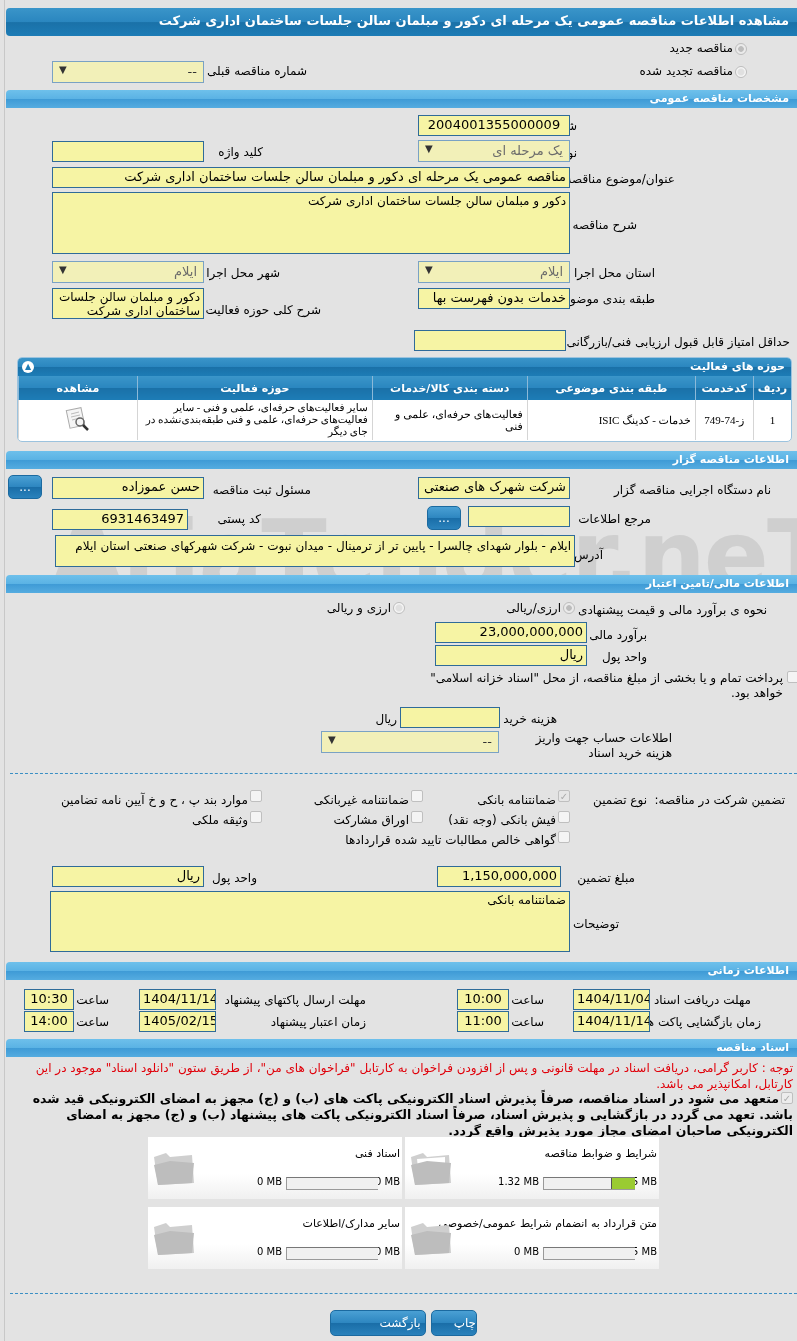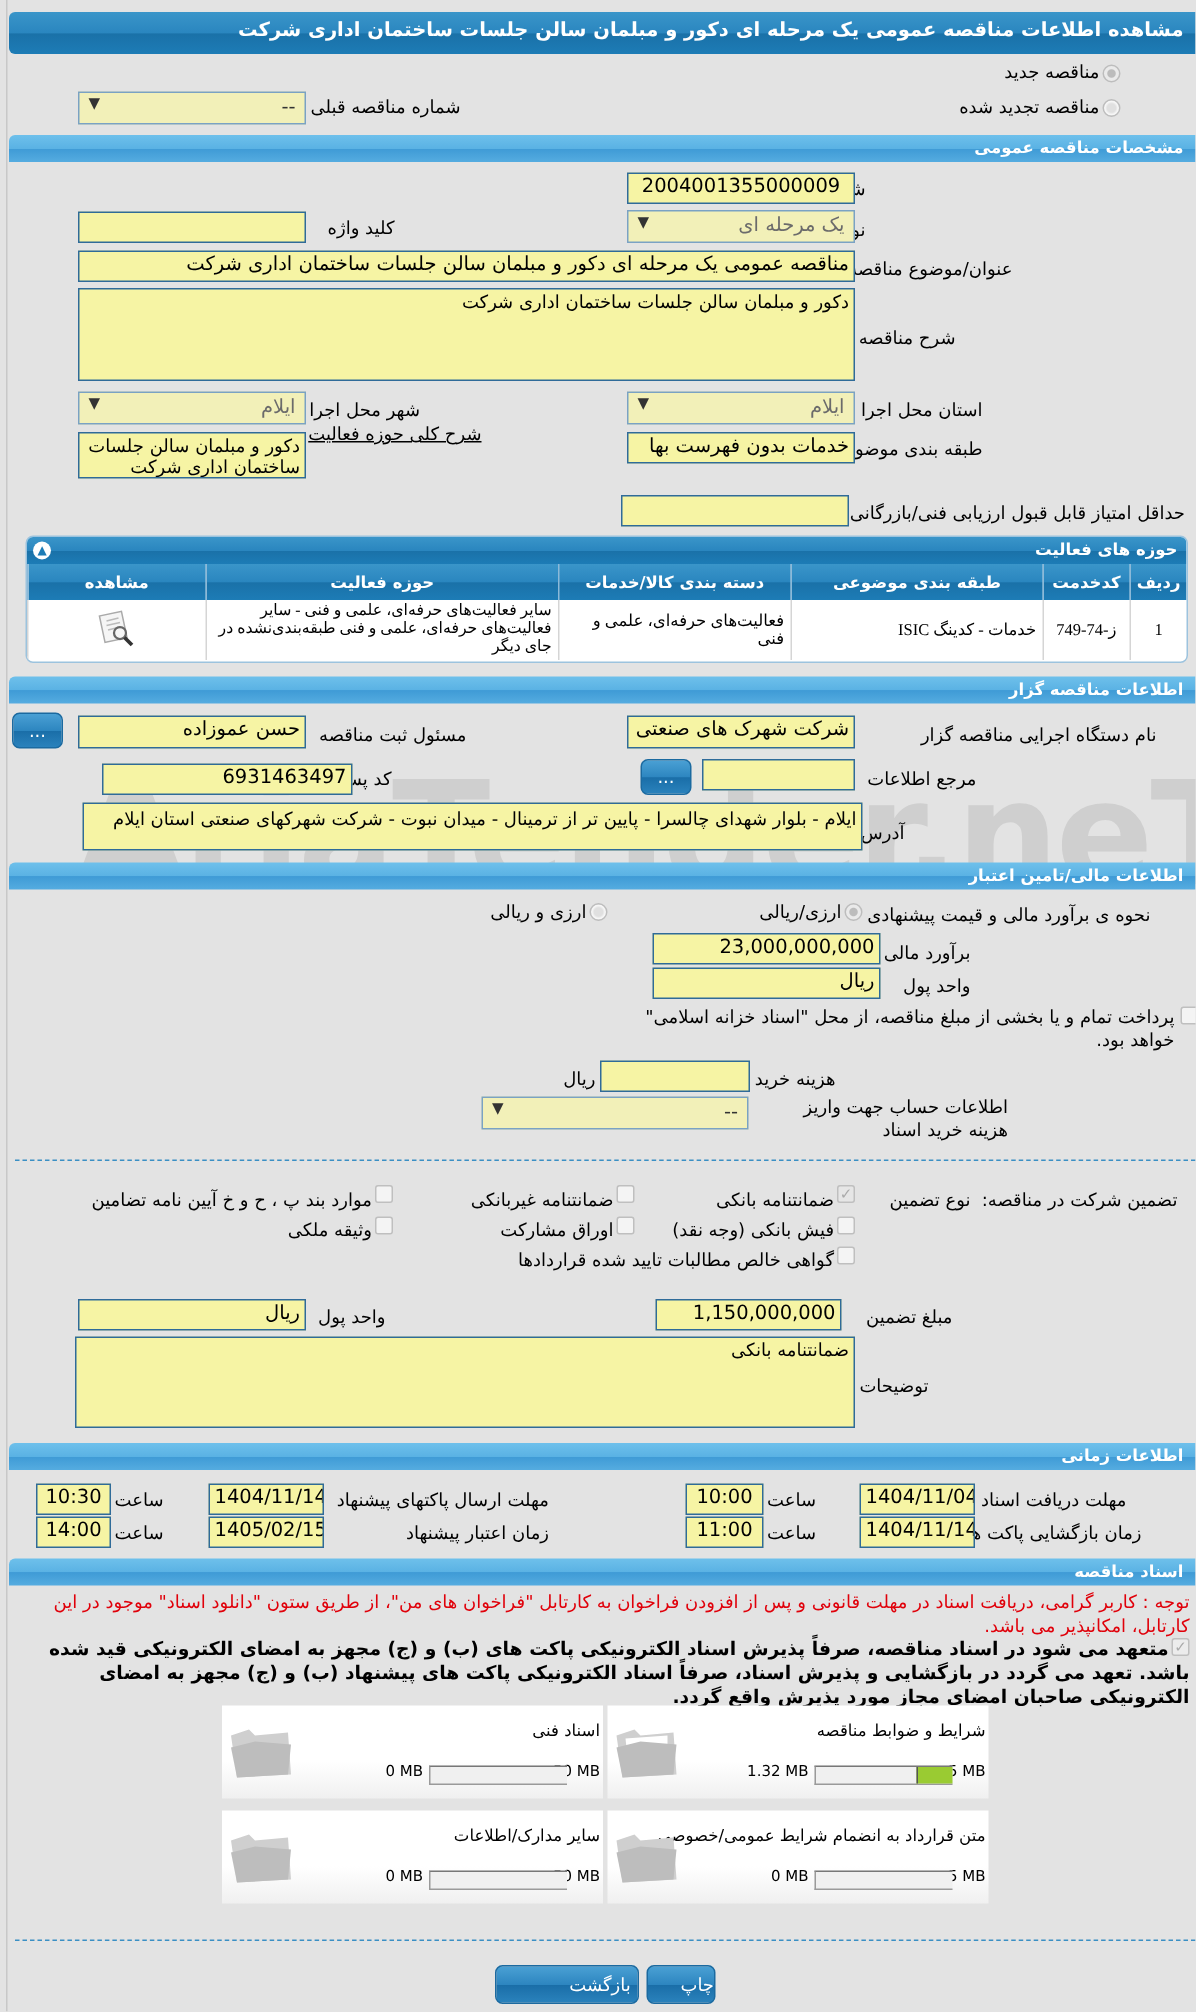--- a/index.html
+++ b/index.html
@@ -138,21 +138,21 @@
   <span class="val">ایلام</span>
 </div>
 <span class="lbl" style="right:517px; top:266px;">شهر محل اجرا</span>
 <div class="select" style="left:52px; top:261px; width:152px; height:22px;">
   <span class="chev">▼</span>
   <span class="val">ایلام</span>
 </div>
 
 <span class="lbl" style="right:142px; top:292px;">طبقه بندی موضوعی</span>
 <div class="field" style="left:418px; top:288px; width:152px; height:21px;">خدمات بدون فهرست بها</div>
-<span class="lbl" style="right:476px; top:282px;text-decoration:underline;">شرح کلی حوزه فعالیت</span>
+<span class="lbl" style="right:476px; top:303px;">شرح کلی حوزه فعالیت</span>
 <div class="field" style="left:52px; top:288px; width:152px; height:31px; white-space:normal; font-size:12px; line-height:14px;">دکور و مبلمان سالن جلسات ساختمان اداری شرکت</div>
 
 <span class="lbl" style="right:7px; top:335px;">حداقل امتیاز قابل قبول ارزیابی فنی/بازرگانی</span>
 <div class="field" style="left:414px; top:330px; width:152px; height:21px;"></div>
 
 <div class="panel">
   <div class="panel-head">
     <span>حوزه های فعالیت</span>
     <span class="collapse">▲</span>
   </div>
@@ -194,21 +194,21 @@
 <span class="lbl" style="right:26px; top:483px;">نام دستگاه اجرایی مناقصه گزار</span>
 <div class="field" style="left:418px; top:477px; width:152px; height:22px;">شرکت شهرک های صنعتی</div>
 <span class="lbl" style="right:486px; top:483px;">مسئول ثبت مناقصه</span>
 <div class="field" style="left:52px; top:477px; width:152px; height:22px;">حسن عموزاده</div>
 <div class="btn-dots" style="left:8px; top:475px;">...</div>
 
 <span class="lbl" style="right:146px; top:512px;">مرجع اطلاعات</span>
 <div class="field" style="left:468px; top:506px; width:102px; height:21px;"></div>
 <div class="btn-dots" style="left:427px; top:506px;">...</div>
 <span class="lbl" style="right:536px; top:512px;margin-left:42px;">کد پستی</span>
-<div class="field ltr" style="left:52px; top:509px; width:167px; height:21px;margin-left:16px;">6931463497</div>
+<div class="field ltr" style="left:52px; top:509px; width:136px; height:21px;">6931463497</div>
 
 <span class="lbl" style="right:194px; top:548px;">آدرس</span>
 <div class="field" style="left:55px; top:535px; width:520px; height:32px; font-size:12px; padding-top:3px;">ایلام - بلوار شهدای چالسرا - پایین تر از ترمینال - میدان نبوت - شرکت شهرکهای صنعتی استان ایلام</div>
 
 <div class="section-bar" style="top:575px;">اطلاعات مالی/تامین اعتبار</div>
 
 <span class="lbl" style="right:30px; top:603px;">نحوه ی برآورد مالی و قیمت پیشنهادی</span>
 <div class="radio checked" style="right:222px; top:602px;"></div>
 <span class="lbl" style="right:236px; top:601px;">ارزی/ریالی</span>
 <div class="radio" style="right:392px; top:602px;"></div>

